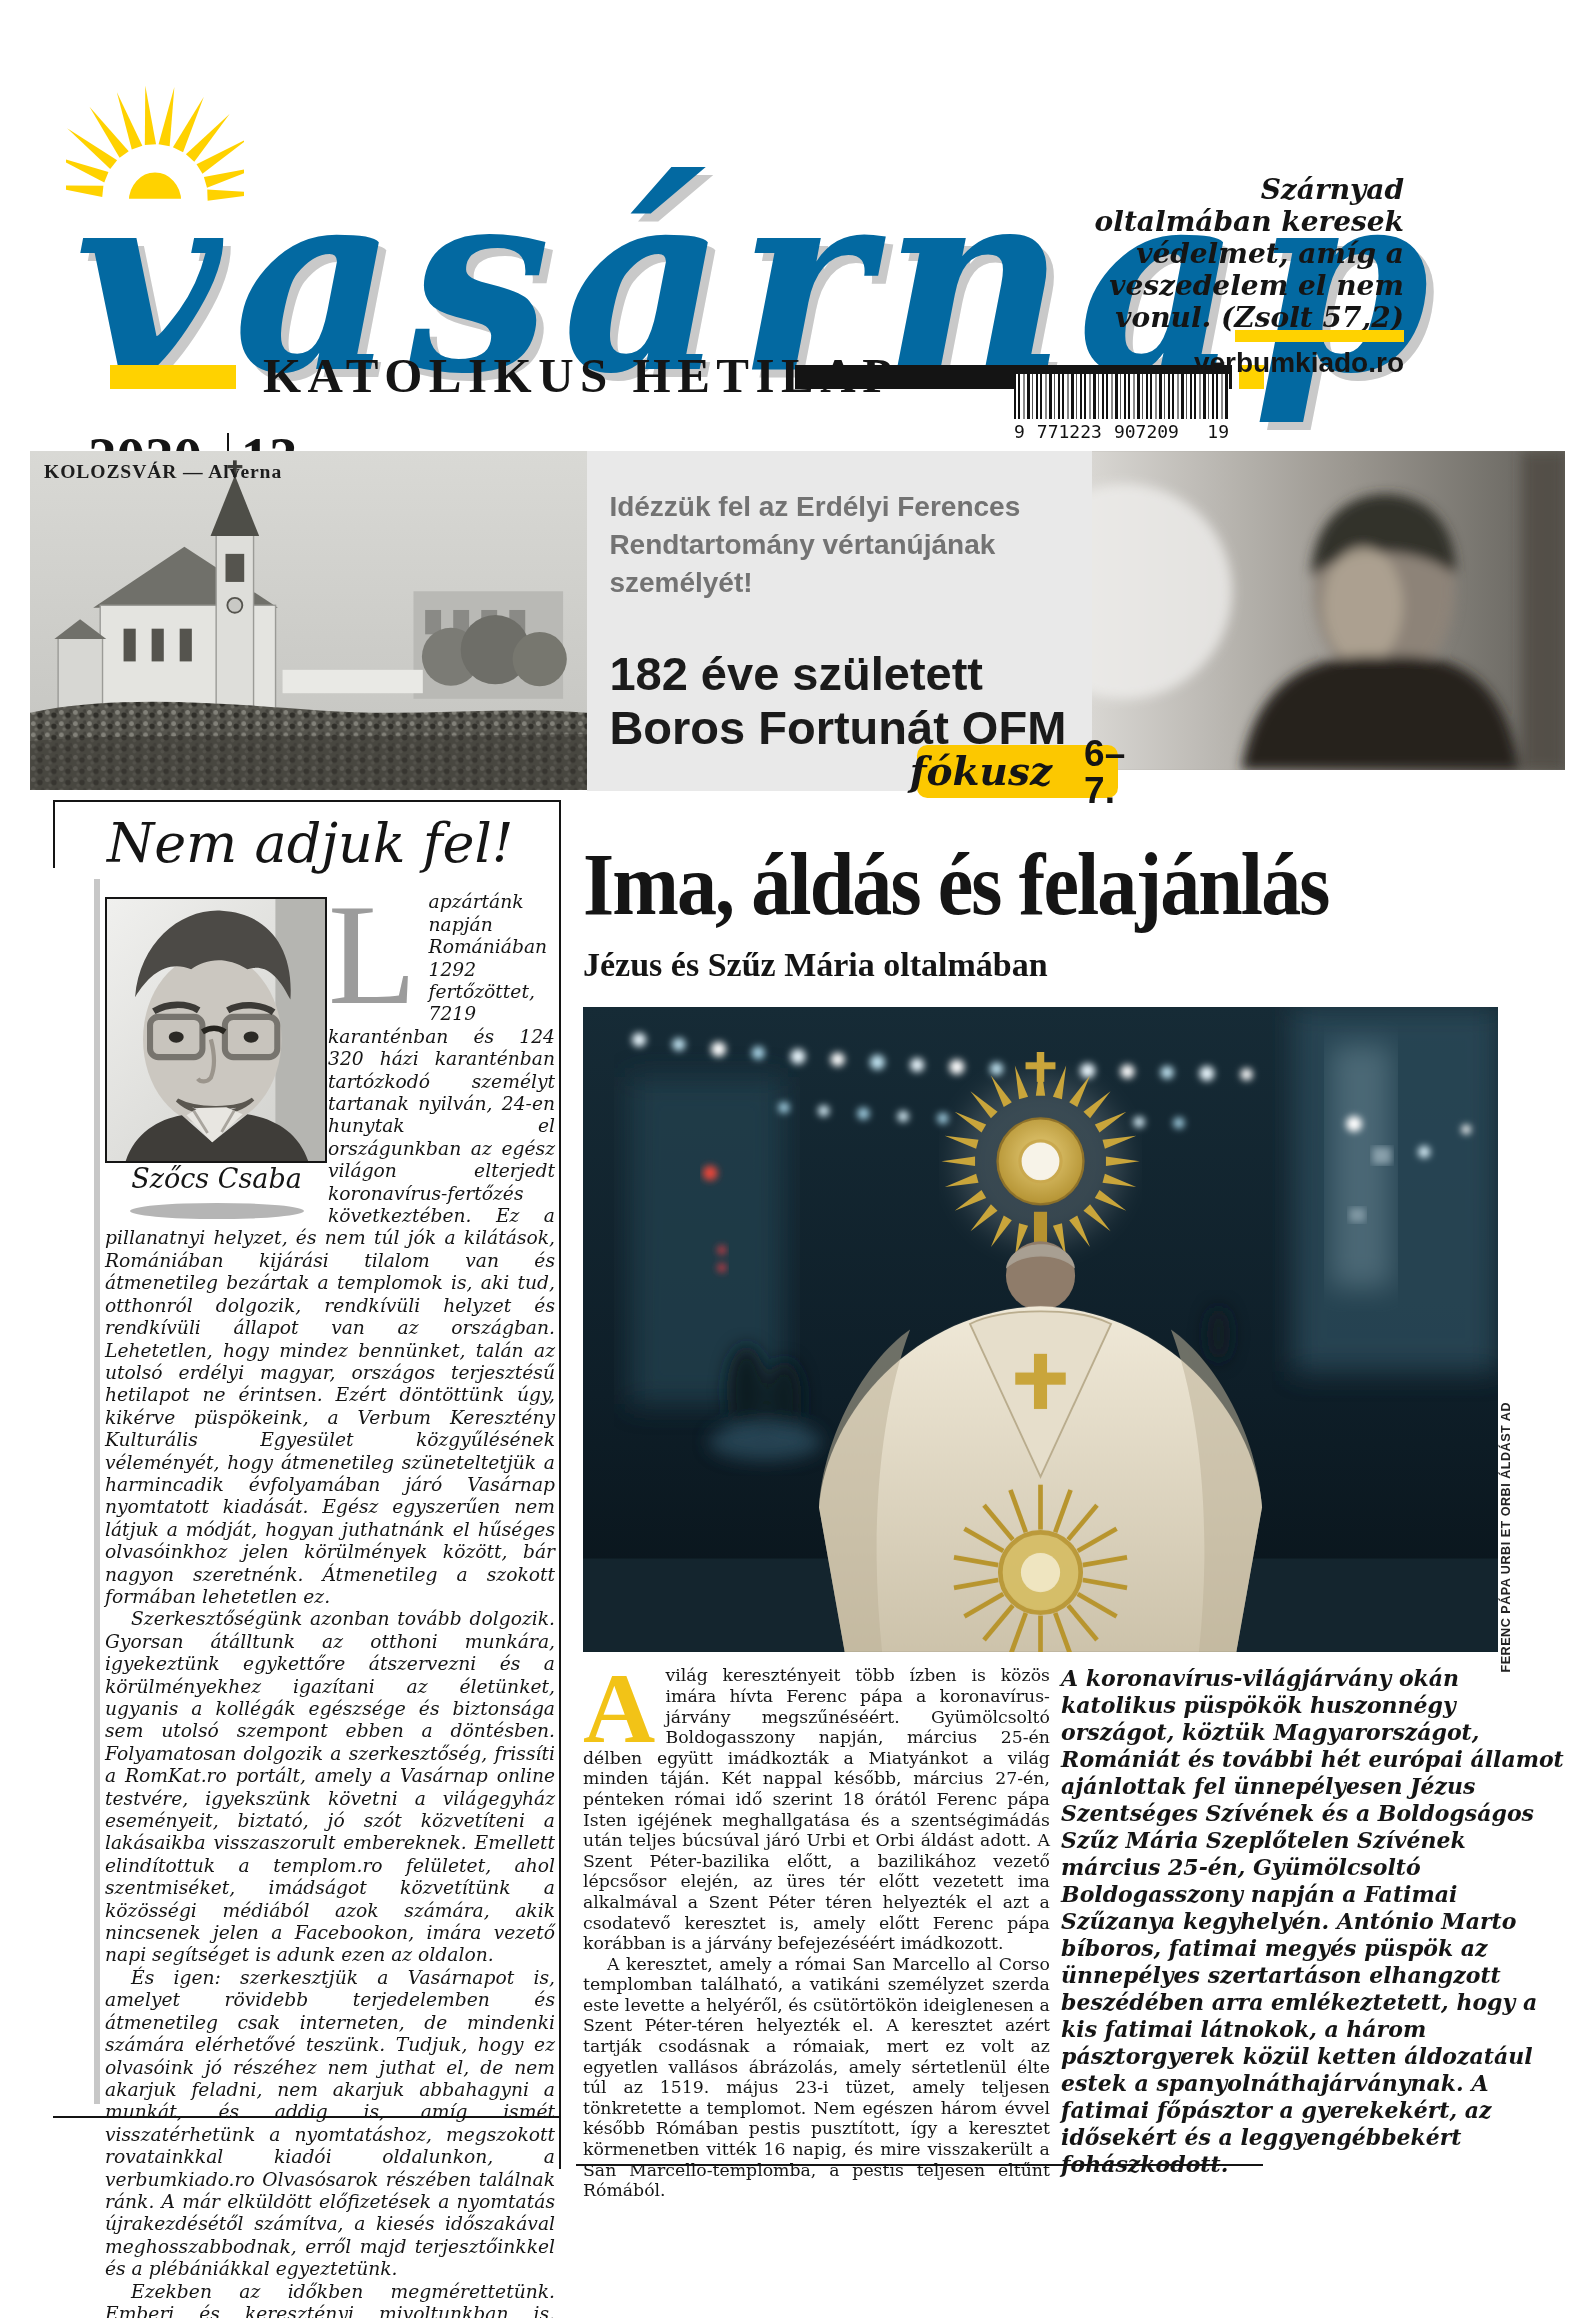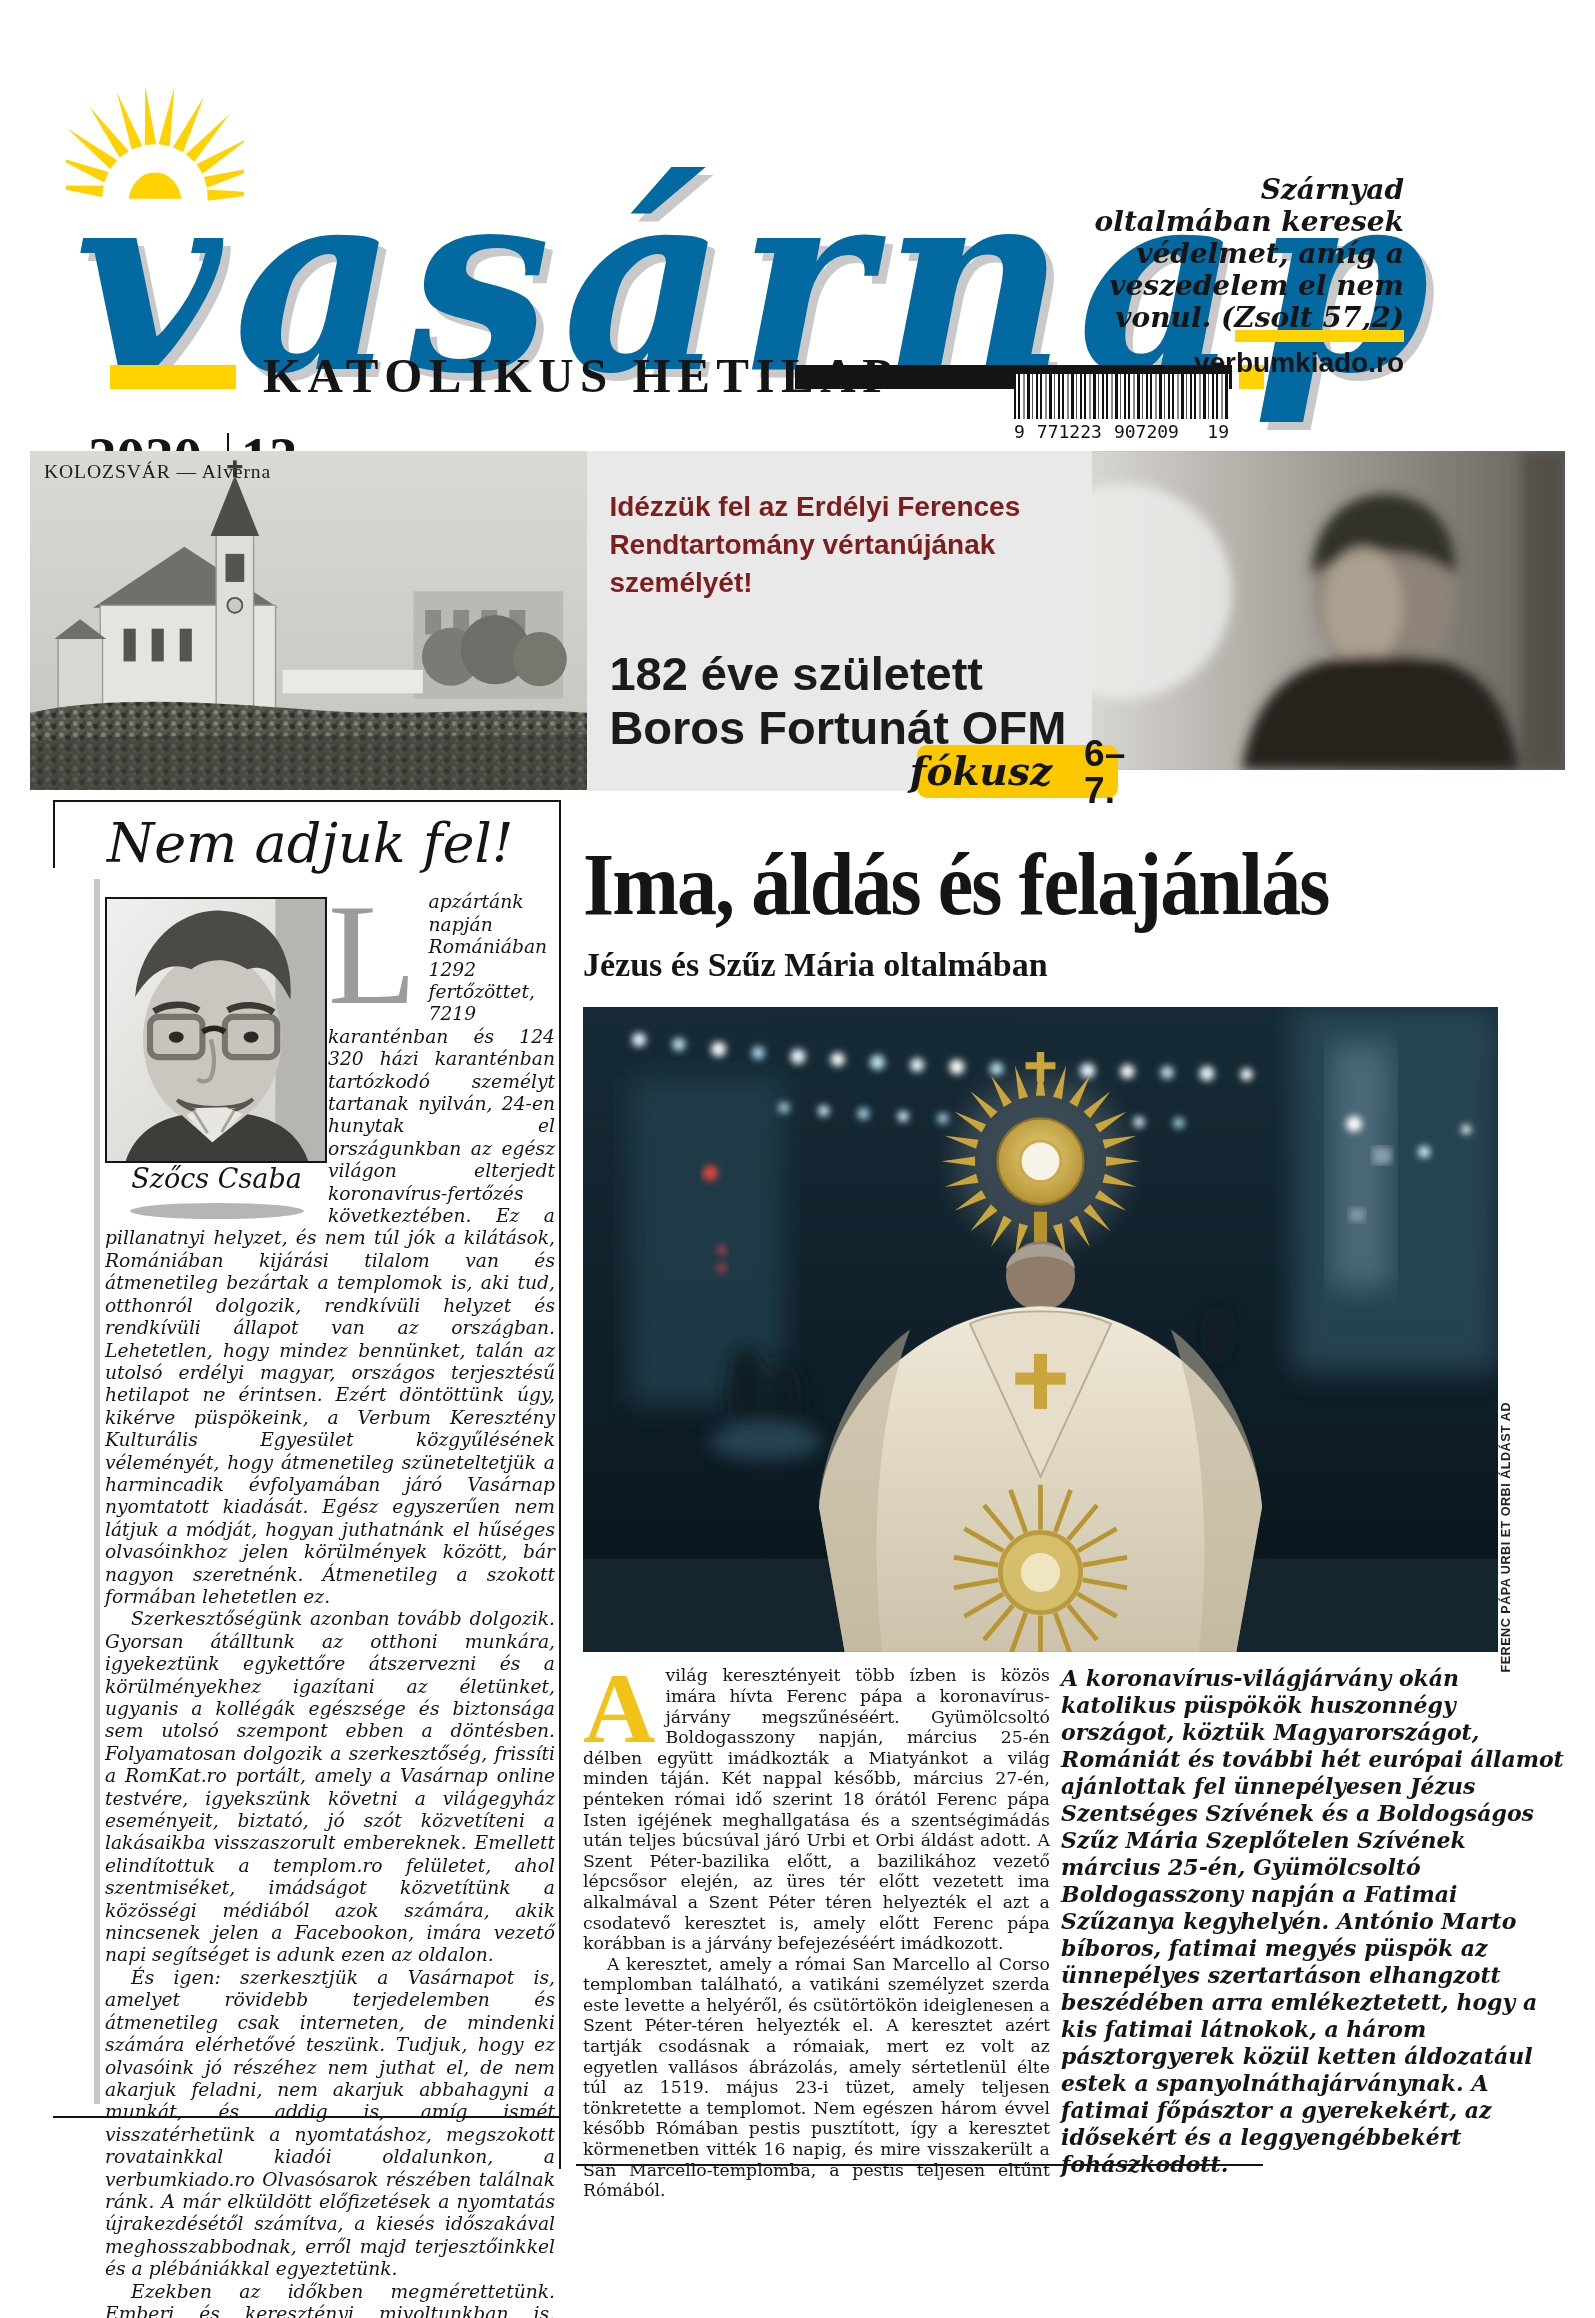--- a/index.html
+++ b/index.html
@@ -29,24 +29,24 @@
   .barcode .bars{height:45px;background:
      repeating-linear-gradient(90deg,#111 0 2.3px,#fff 2.3px 4.2px,#111 4.2px 5.6px,#fff 5.6px 9px,
      #8a8a8a 9px 10.7px,#fff 10.7px 13px,#111 13px 16.4px,#fff 16.4px 18px,#555 18px 19px,#fff 19px 22px);}
   .barcode .digits{display:flex;gap:12px;font-family:"DejaVu Sans Mono",monospace;
      font-size:18px;margin-top:1.9px;color:#111;}
   .barcode .digits .suffix{margin-left:auto;}
 
   
   .photo-frame{overflow:hidden;}
   .promo-left{left:30px;top:451px;width:557px;height:339px;background:#cfcfcb;}
-  .promo-left .caption{position:absolute;left:14px;top:10.3px;font-size:19.6px;color:#1d1d1d;letter-spacing:0.9px;}
+  .promo-left .caption{position:absolute;left:14px;top:10.3px;font-size:19.6px;color:#1d1d1d;letter-spacing:0.9px;font-weight:bold;}
   .promo-box{left:587px;top:451px;width:506px;height:340px;background:#e9e9e9;}
   .promo-kicker{position:absolute;left:22.4px;top:37px;width:449px;font-family:"Liberation Sans",sans-serif;
-      font-weight:bold;font-size:28px;line-height:38px;color:#7f1d1d;}
+      font-weight:bold;font-size:28px;line-height:38px;color:#737373;}
   .promo-title{position:absolute;left:22.4px;top:196px;font-family:"Liberation Sans",sans-serif;
       font-weight:bold;font-size:47px;line-height:54px;color:#1b1b1b;white-space:pre-line;}
   .promo-right{left:1092px;top:451px;width:473px;height:319px;background:#9a968f;}
   .badge{left:917px;top:745px;width:201px;height:53px;background:#FCC800;border-radius:10.3px;
       display:flex;align-items:center;justify-content:center;gap:16px;}
   .badge .lbl{font-family:"DejaVu Serif",serif;font-style:italic;font-weight:bold;font-size:39px;line-height:1;}
   .badge .sep{width:3.3px;height:36px;background:#141414;}
   .badge .pg{font-family:"Liberation Sans",sans-serif;font-weight:bold;font-size:37px;line-height:1;}
 
   

